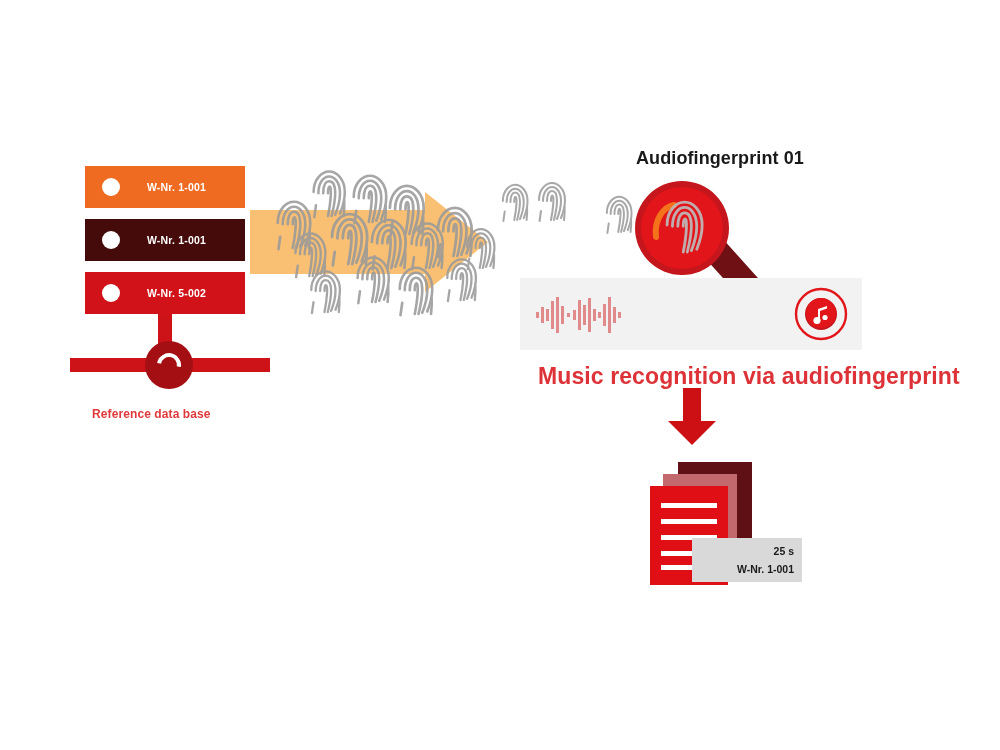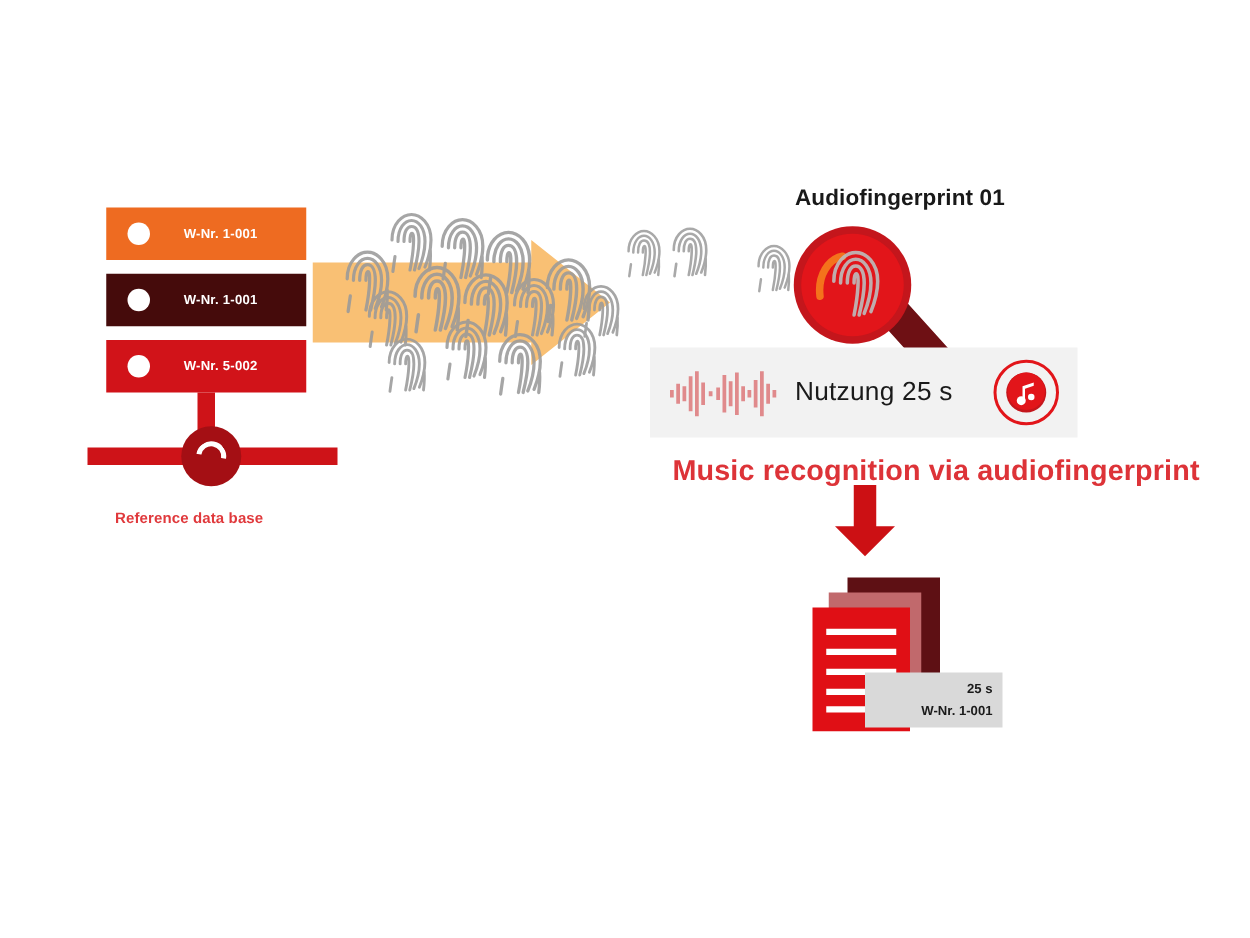--- a/index.html
+++ b/index.html
@@ -260,21 +260,20 @@
         <rect x="47" y="9" width="3" height="20"></rect>
         <rect x="52" y="2" width="3" height="34"></rect>
         <rect x="57" y="13" width="3" height="12"></rect>
         <rect x="62" y="16" width="3" height="6"></rect>
         <rect x="67" y="8" width="3" height="22"></rect>
         <rect x="72" y="1" width="3" height="36"></rect>
         <rect x="77" y="11" width="3" height="16"></rect>
         <rect x="82" y="16" width="3" height="6"></rect>
       </g>
     </svg>
-    <div id="usage-text">Nutzung 25 s</div>
     <svg id="note-icon" width="56" height="56">
       <circle cx="28" cy="28" r="25" fill="none" stroke="#E2151A" stroke-width="2.4"></circle>
       <circle cx="28" cy="28" r="16" fill="#C4161C"></circle>
       <circle cx="28" cy="27" r="15" fill="#E2151A"></circle>
       <path d="M25 35 L25 23 L34 20 L34 22.5 L27 25 L27 33 Z" fill="#ffffff"></path>
       <circle cx="24" cy="34.5" r="3.6" fill="#ffffff"></circle>
       <circle cx="32" cy="31.5" r="2.6" fill="#ffffff"></circle>
     </svg>
   </div>
 

